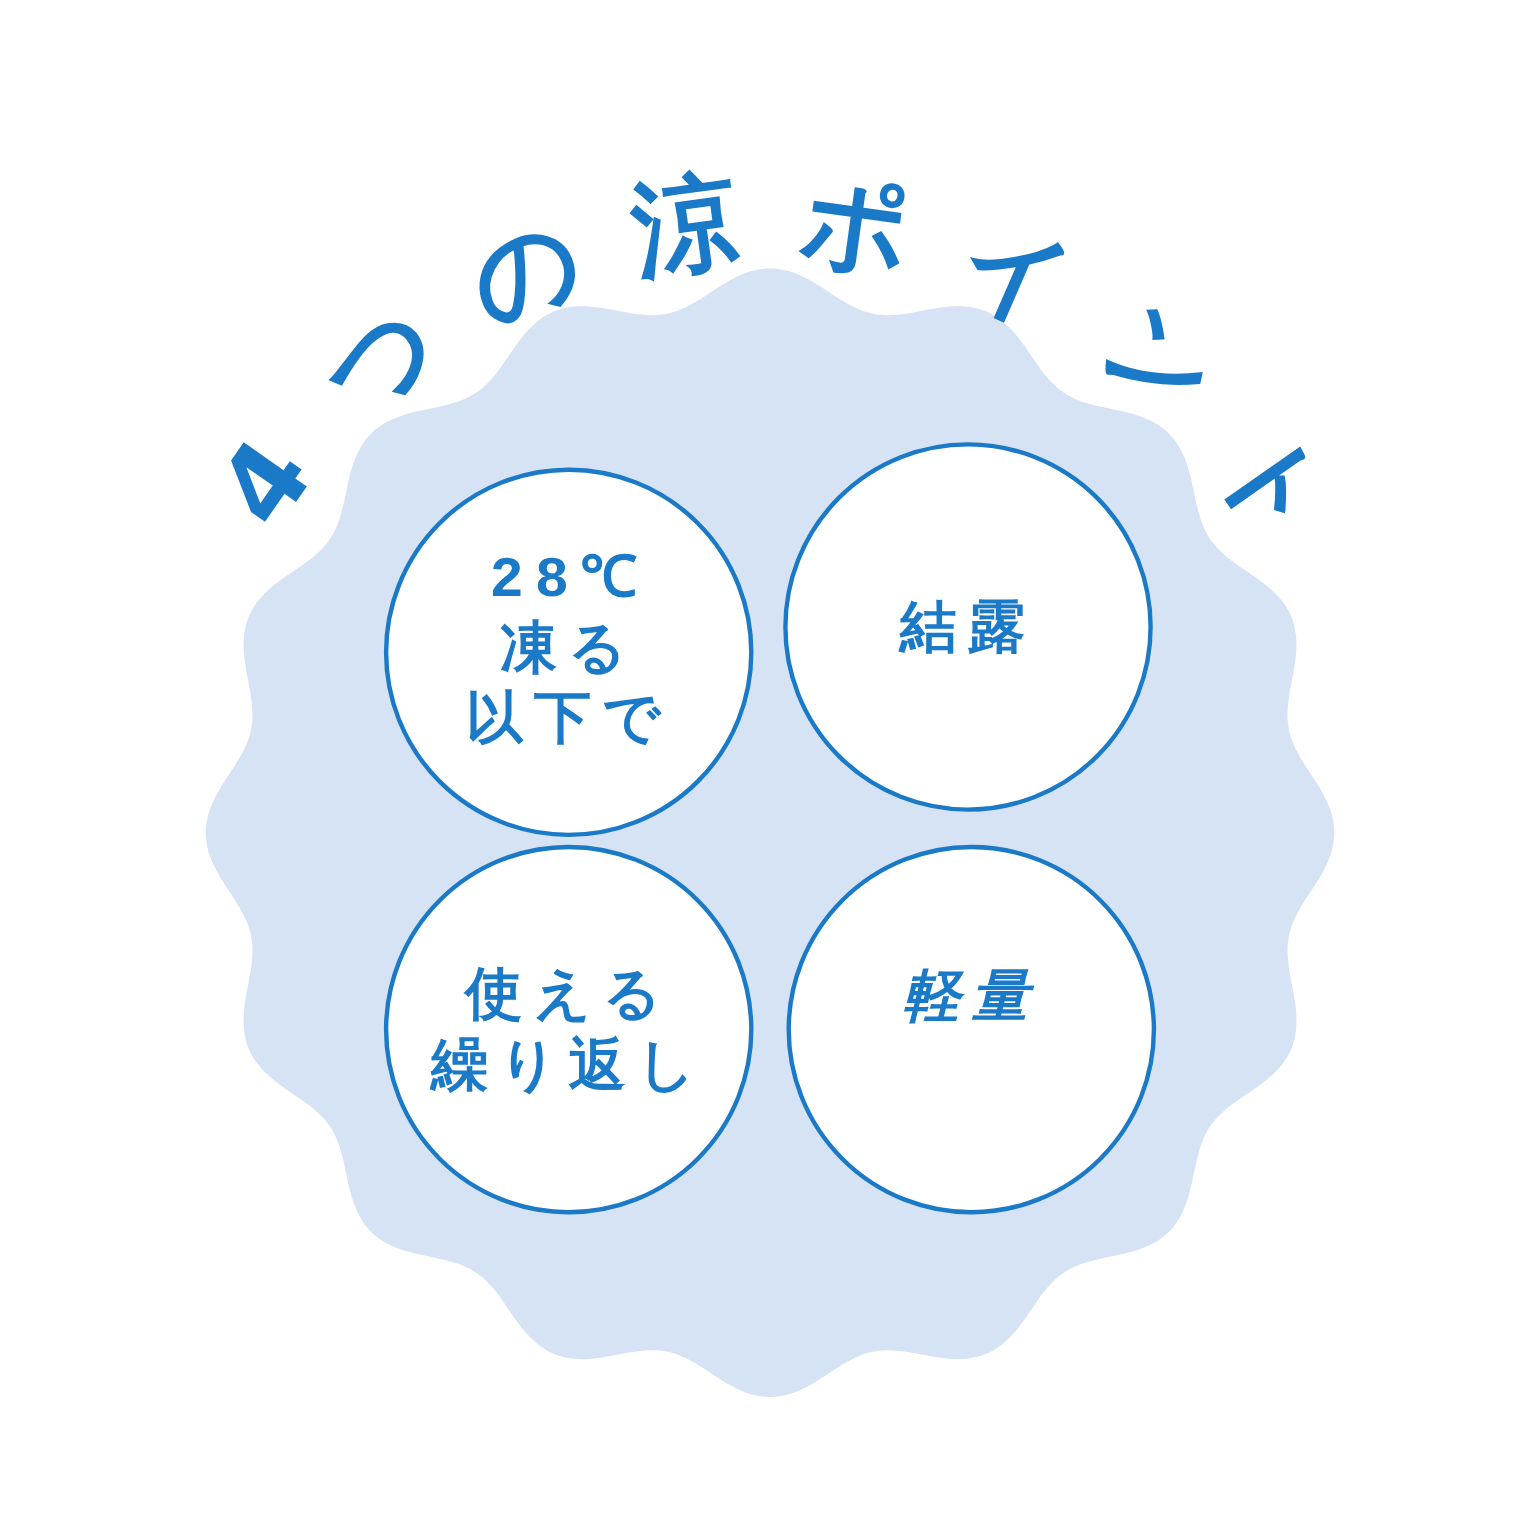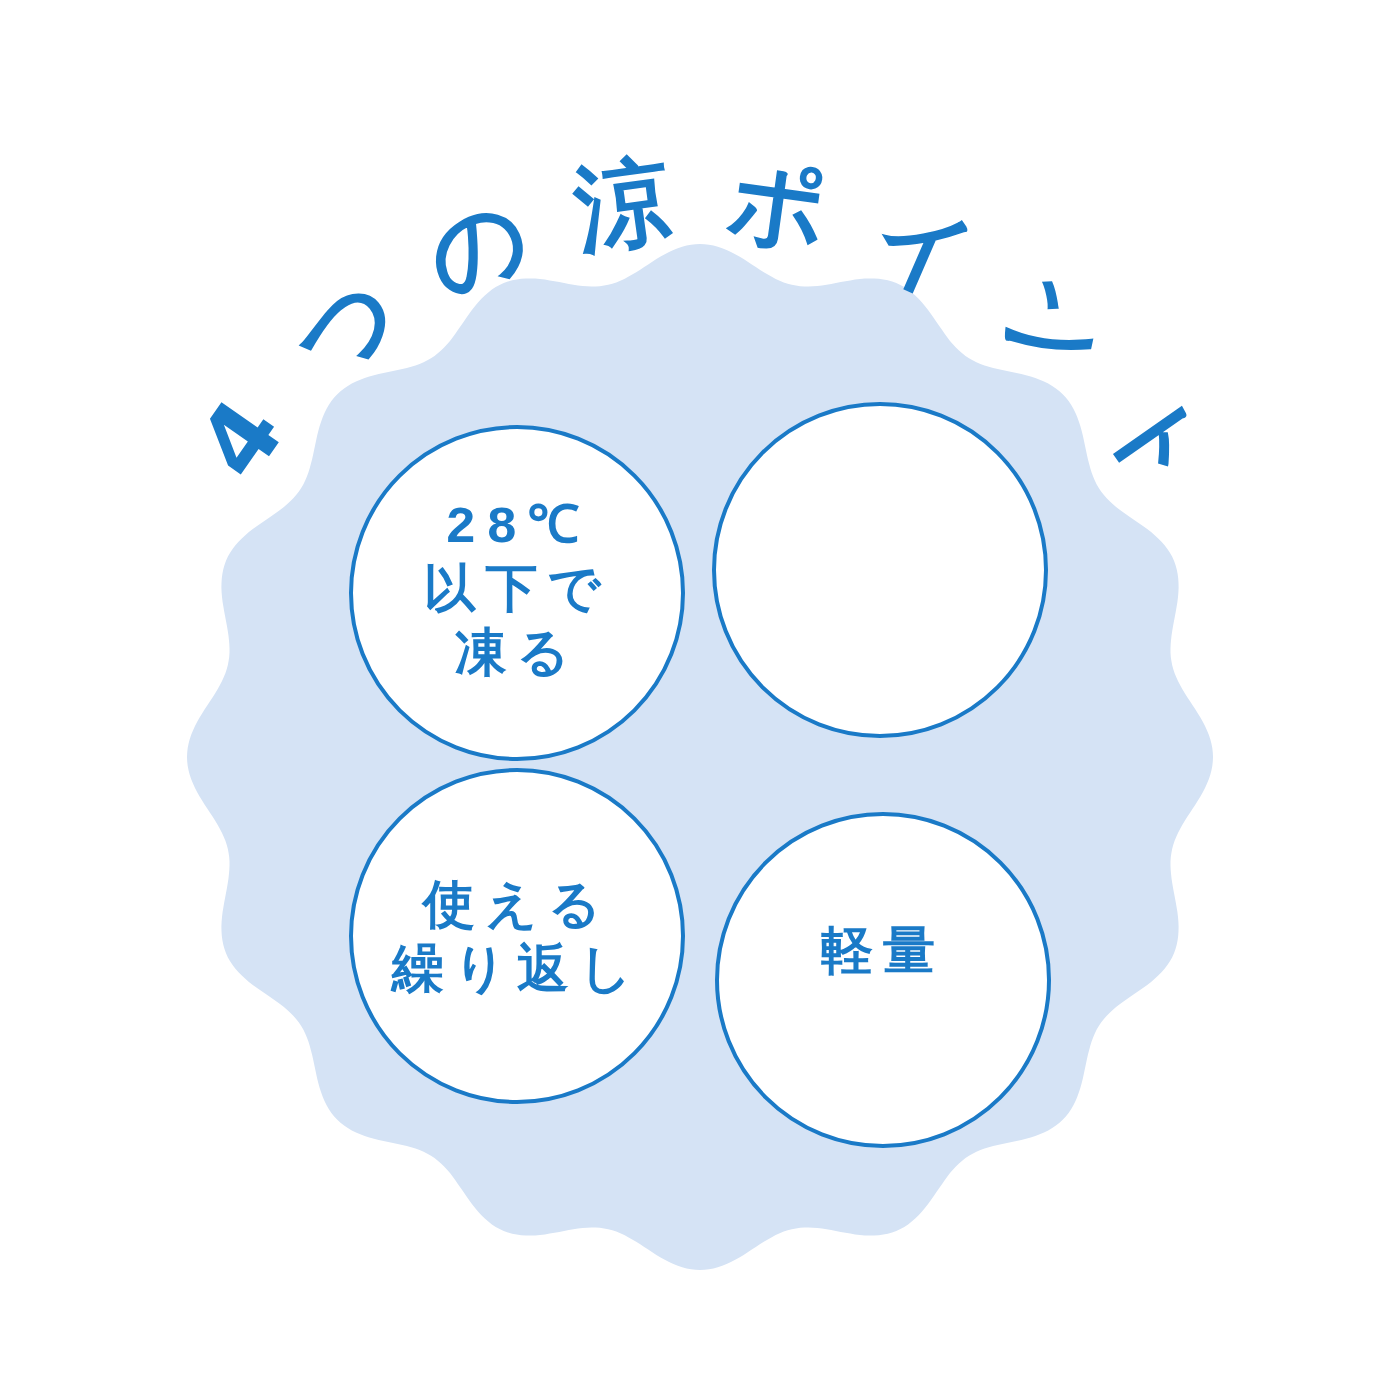--- a/index.html
+++ b/index.html
@@ -22,27 +22,28 @@
   <span class="title-char" style="left: 428.06px; top: 198.725px; width: 96px; text-align: center; transform: rotate(-23.5714deg);">の</span>
   <span class="title-char" style="left: 575.446px; top: 157.257px; width: 96px; text-align: center; transform: rotate(-7.85714deg);">涼</span>
   <span class="title-char" style="left: 728.554px; top: 157.257px; width: 96px; text-align: center; transform: rotate(7.85714deg);">ポ</span>
   <span class="title-char" style="left: 875.94px; top: 198.725px; width: 96px; text-align: center; transform: rotate(23.5714deg);">イ</span>
   <span class="title-char" style="left: 1006.59px; top: 278.561px; width: 96px; text-align: center; transform: rotate(39.2857deg);">ン</span>
   <span class="title-char" style="left: 1110.73px; top: 390.797px; width: 96px; text-align: center; transform: rotate(55deg);">ト</span>
 </div>
 
 <div class="circle" style="left:349px; top:425px;font-family:Liberation Mono, monospace;">
   <div class="line">28℃</div>
+  <div class="line">凍る</div>
   <div class="line">以下で</div>
-  <div class="line">凍る</div>
 </div>
 
 <div class="circle" style="left:712px; top:402px;">
+  <div class="line">結露</div>
 </div>
 
 <div class="circle" style="left:349px; top:768px;">
   <div class="line">使える</div>
   <div class="line">繰り返し</div>
 </div>
 
-<div class="circle" style="left:715px; top:812px;">
+<div class="circle" style="left:715px; top:768px;font-style:italic;">
   <div class="line" style="margin-bottom:60px;">軽量</div>
 </div>
 
 </body></html>

